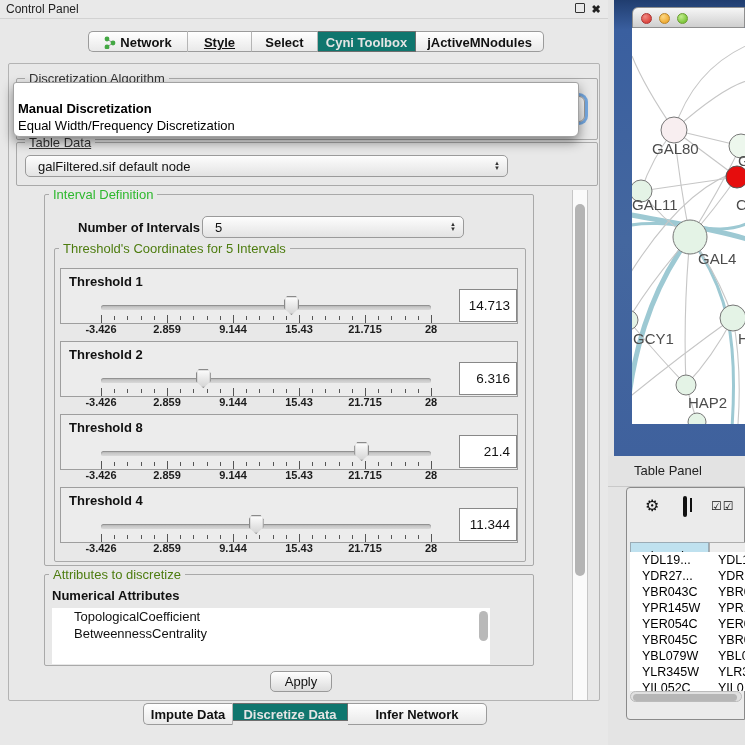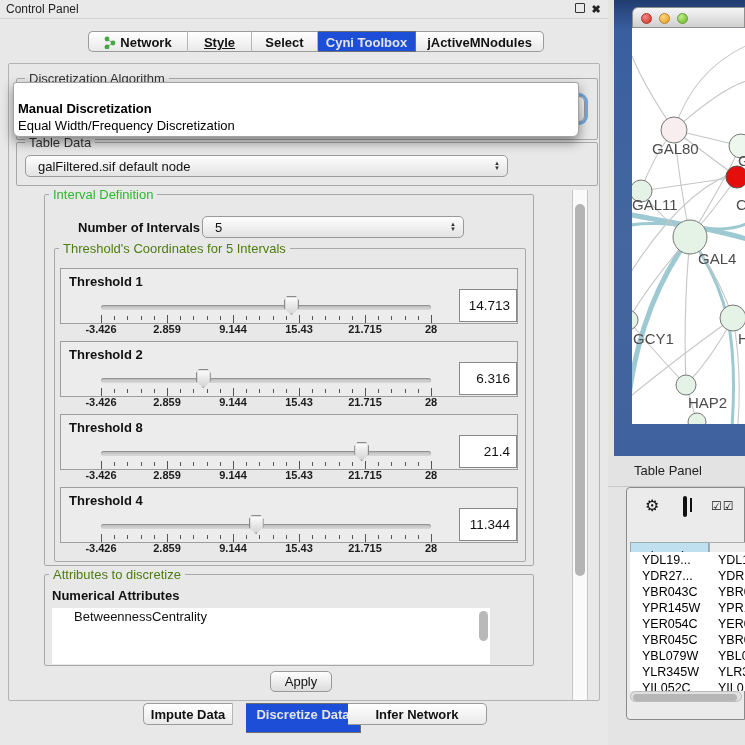--- a/index.html
+++ b/index.html
@@ -14,21 +14,21 @@
   .cp-title{left:6px;top:2px;font-size:12px;color:#222;}
   .tb-btn{top:3px;width:12px;height:12px;color:#222;font-size:11px;line-height:12px;text-align:center;cursor:default;}
   .sq{display:inline-block;width:8px;height:8px;border:1.4px solid #333;border-radius:1px;}
 
   
   .seg{height:21px;line-height:21px;font-size:13px;font-weight:600;color:#111;text-align:center;
        background:linear-gradient(#ffffff,#e9e9e9);border-top:1px solid #9b9b9b;border-bottom:1px solid #9b9b9b;
        border-right:1px solid #b5b5b5;box-sizing:border-box;cursor:default;white-space:nowrap;}
   .seg.first{border-left:1px solid #9b9b9b;border-radius:5px 0 0 5px;}
   .seg.last{border-right:1px solid #9b9b9b;border-radius:0 5px 5px 0;}
-  .seg.sel{background:#1d4ed8;color:#e5e5e5;border-color:#6e6e6e;}
+  .seg.sel{background:#0f766e;color:#e5e5e5;border-color:#6e6e6e;}
 
   .cp-body{left:8px;top:63px;width:592px;height:638px;background:#e8e8e8;border:1px solid #b3b3b3;border-radius:2px;box-sizing:border-box;}
 
   .group{border:1px solid #a9a9a9;border-radius:2px;box-sizing:border-box;}
   .gtitle{position:absolute;top:-8px;font-size:13px;background:#e8e8e8;padding:0 4px;white-space:nowrap;}
   .gtitle.green{color:#2eb82e;}
   .gtitle.blue{color:#4d7c0f;}
   .gtitle.dark{color:#333;}
 
   .combo{background:linear-gradient(#fdfdfd,#e3e3e3);border:1px solid #9a9a9a;border-radius:5px;box-sizing:border-box;
@@ -128,21 +128,21 @@
       <span class="gtitle dark" style="left:8px;">Discretization Algorithm</span>
     </div>
     <div class="abs combo" style="left:24px;top:96px;width:561px;height:26px;border-radius:6px;box-shadow:0 0 0 3px rgba(96,156,222,.85);"></div>
 
     <div class="abs popup">
       <div class="opt" style="top:18px;font-weight:700;">Manual Discretization</div>
       <div class="opt" style="top:35px;">Equal Width/Frequency Discretization</div>
     </div>
 
     <div class="abs group" style="left:16px;top:142px;width:582px;height:44px;">
-      <span class="gtitle dark" style="left:8px;">Table Data</span>
+      <span class="gtitle dark" style="left:8px;text-decoration:underline;">Table Data</span>
     </div>
     <div class="abs combo" style="left:25px;top:155px;width:483px;height:22px;">
       <span class="cv">galFiltered.sif default node</span>
       <span class="steppers">▲<br>▼</span>
     </div>
 
     <div class="abs group" style="left:44px;top:194px;width:490px;height:372px;">
       <span class="gtitle green" style="left:4px;">Interval Definition</span>
     </div>
     <span class="abs" style="left:78px;top:220px;font-size:13px;font-weight:700;color:#111;">Number of Intervals</span>
@@ -325,33 +325,34 @@
           <span style="left:340px;">28</span>
       </div>
       <input class="valbox" value="11.344" style="">
     </div>
 
     <div class="abs group" style="left:44px;top:574px;width:490px;height:92px;">
       <span class="gtitle blue" style="left:4px;">Attributes to discretize</span>
     </div>
     <span class="abs" style="left:52px;top:588px;font-size:13px;font-weight:700;color:#111;">Numerical Attributes</span>
     <div class="abs listbox" style="left:52px;top:608px;width:438px;height:56px;overflow:hidden;">
+      <div class="li">TopologicalCoefficient</div>
       <div class="li">BetweennessCentrality</div>
       <div class="vscroll-mini"></div>
     </div>
 
     <div class="abs btn" style="left:270px;top:671px;width:62px;height:21px;line-height:19px;">Apply</div>
 
     <div class="abs sb-track">
       <div class="abs sb-thumb"></div>
     </div>
 
     <div class="abs" style="left:143px;top:703px;height:22px;">
       <div class="abs seg first" style="left:0;width:90px;height:22px;line-height:22px;"><span>Impute Data</span></div>
-      <div class="abs seg sel" style="left:90px;width:115px;height:30px;line-height:22px;margin-left:13px;"><span>Discretize Data</span></div>
+      <div class="abs seg sel" style="left:90px;width:115px;height:18px;line-height:22px;"><span>Discretize Data</span></div>
       <div class="abs seg last" style="left:205px;width:139px;height:22px;line-height:22px;"><span>Infer Network</span></div>
     </div>
   </div>
 
   <div class="abs rcol"></div>
 
   <div class="abs netwin"></div>
   <div class="abs mac-titlebar">
     <span class="light" style="left:8px;background:radial-gradient(circle at 35% 30%,#f08a84,#dd4740 70%);border:1px solid #a33;"></span>
     <span class="light" style="left:26px;background:radial-gradient(circle at 35% 30%,#fbd784,#f0ad36 70%);border:1px solid #b8832a;"></span>

